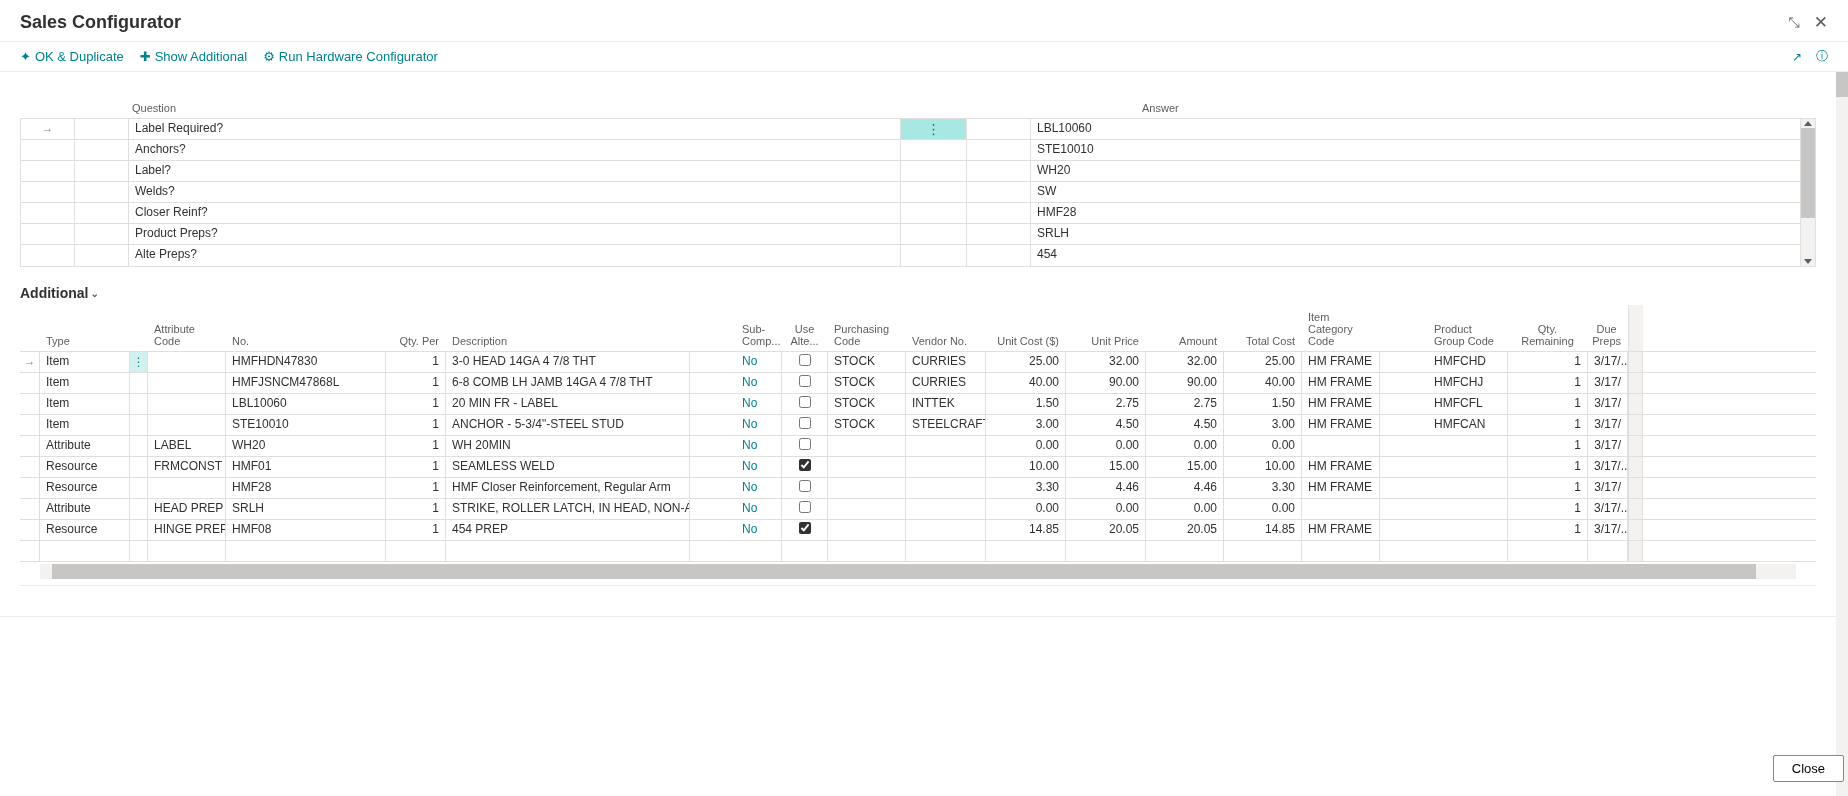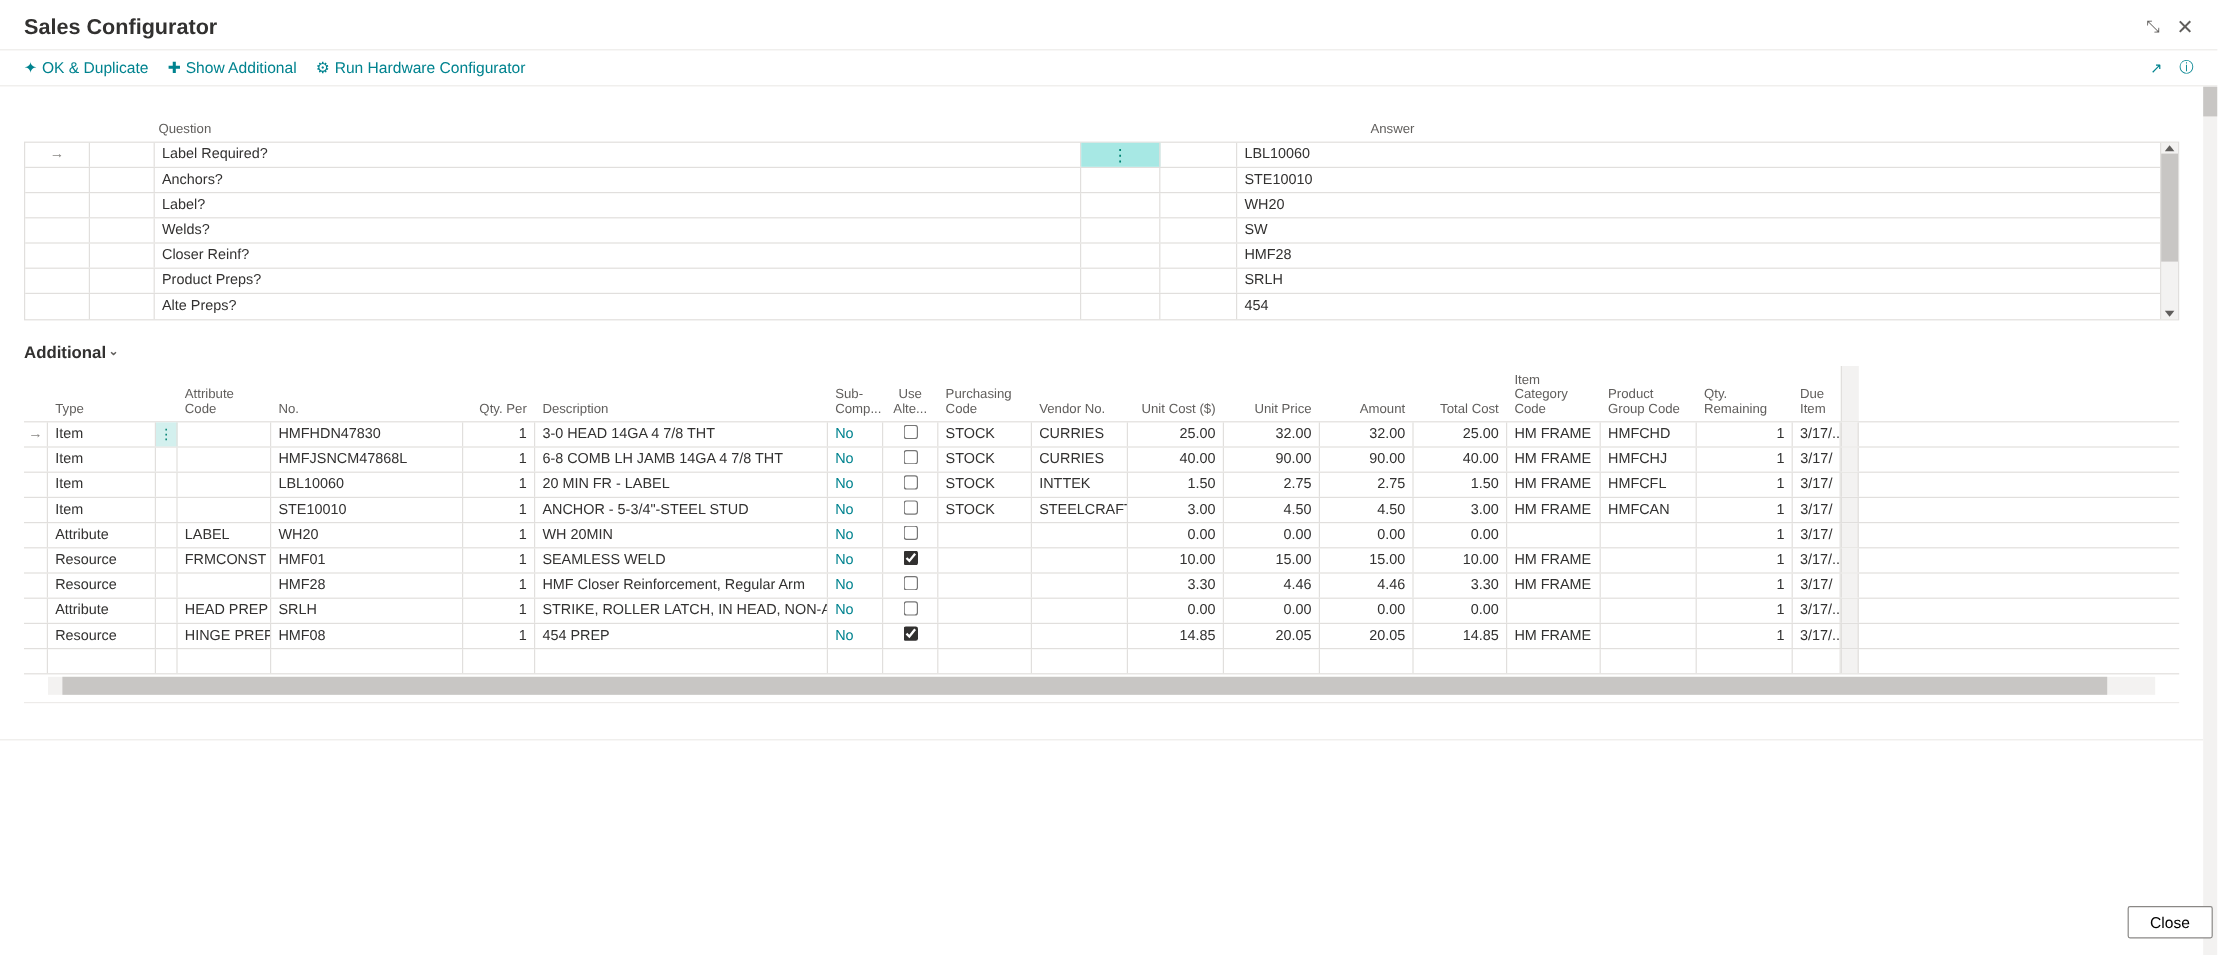--- a/index.html
+++ b/index.html
@@ -65,35 +65,35 @@
   .qtrack::before { content:""; position:absolute; top:0; left:0; right:0; height:70%; background:#c8c6c4; }
 
   .section-title { margin: 18px 20px 4px 20px; font-size:14px; font-weight:600; color:#323130; display:flex; align-items:center; gap:2px;}
   .section-title .chev { font-size:10px; color:#605e5c; }
 
   
   .gridwrap { margin: 0 20px; border-bottom:1px solid #edebe9; padding-bottom:6px; }
   .grid { position:relative; }
   .gheaders { display:flex; border-bottom:1px solid #e1dfdd; }
   .gh { font-size:11px; color:#605e5c; padding: 6px 6px 4px 6px; border-right:1px solid transparent; white-space:normal; overflow:hidden; display:flex; align-items:flex-end; }
-  .gh.rt { justify-content:flex-end; text-align:left; }
+  .gh.rt { justify-content:flex-end; text-align:center; }
   .gh.ct { justify-content:center; text-align:center; }
   .grow { display:flex; border-bottom:1px solid #e1dfdd; height:21px; }
   .gc { font-size:12px; padding:2px 6px; border-right:1px solid #e1dfdd; white-space:nowrap; overflow:hidden; }
   .gc.rt { text-align:right; }
   .gc.ct { text-align:center; }
   .gc.link { color:#00838f; }
   .gc.arrow { color:#8a8886; padding:2px 0; }
   
   .c-arr{width:20px;} .c-type{width:90px;} .c-opt{width:18px;} .c-attr{width:78px;}
   .c-no{width:160px;} .c-qty{width:60px;} .c-desc{width:244px;}
-  .c-sub{width:46px;} .c-alt{width:46px;} .c-purch{width:78px;}
+  .c-sub{width:46px;margin-left:46px;} .c-alt{width:46px;} .c-purch{width:78px;}
   .c-vend{width:80px;} .c-unitcost{width:80px;} .c-unitprice{width:80px;}
   .c-amount{width:78px;} .c-totcost{width:78px;}
-  .c-itemcat{width:78px;} .c-prodgrp{width:80px;} .c-qtyrem{width:80px;} .c-due{width:40px;}
+  .c-itemcat{width:78px;} .c-prodgrp{width:80px;margin-left:48px;} .c-qtyrem{width:80px;} .c-due{width:40px;}
   .c-vscroll{width:15px; background:#f3f2f1; border-left:1px solid #e1dfdd;}
 
   .opt-cell { display:flex; align-items:center; justify-content:center; }
   .opt-sel { background:#d3f0ee; color:#008272; font-size:12px; }
 
   input[type=checkbox]{ width:12px; height:12px; accent-color:#323130; }
 
   .hscroll { height:15px; background:#f3f2f1; margin: 2px 20px 0 20px; position:relative; }
   .hscroll .thumb{ position:absolute; top:0; left:12px; right:40px; bottom:0; background:#c8c6c4;}
   .hscroll::before,.hscroll::after{position:absolute; top:3px; width:0;height:0;border-top:4px solid transparent;border-bottom:4px solid transparent;}
@@ -230,21 +230,21 @@
         <div class="gh ct c-alt">Use Alte...</div>
         <div class="gh c-purch">Purchasing Code</div>
         <div class="gh c-vend">Vendor No.</div>
         <div class="gh rt c-unitcost">Unit Cost ($)</div>
         <div class="gh rt c-unitprice">Unit Price</div>
         <div class="gh rt c-amount">Amount</div>
         <div class="gh rt c-totcost">Total Cost</div>
         <div class="gh c-itemcat">Item Category Code</div>
         <div class="gh c-prodgrp">Product Group Code</div>
         <div class="gh rt c-qtyrem">Qty. Remaining</div>
-        <div class="gh rt c-due">Due Item</div>
+        <div class="gh rt c-due">Due Preps</div>
         <div class="gh c-vscroll"></div>
       </div>
       <div id="grows-host">
           <div class="grow">
             <div class="gc ct arrow c-arr">→</div>
             <div class="gc c-type">Item</div>
             <div class="gc c-opt opt-cell opt-sel">⋮</div>
             <div class="gc c-attr"></div>
             <div class="gc c-no">HMFHDN47830</div>
             <div class="gc rt c-qty">1</div>

